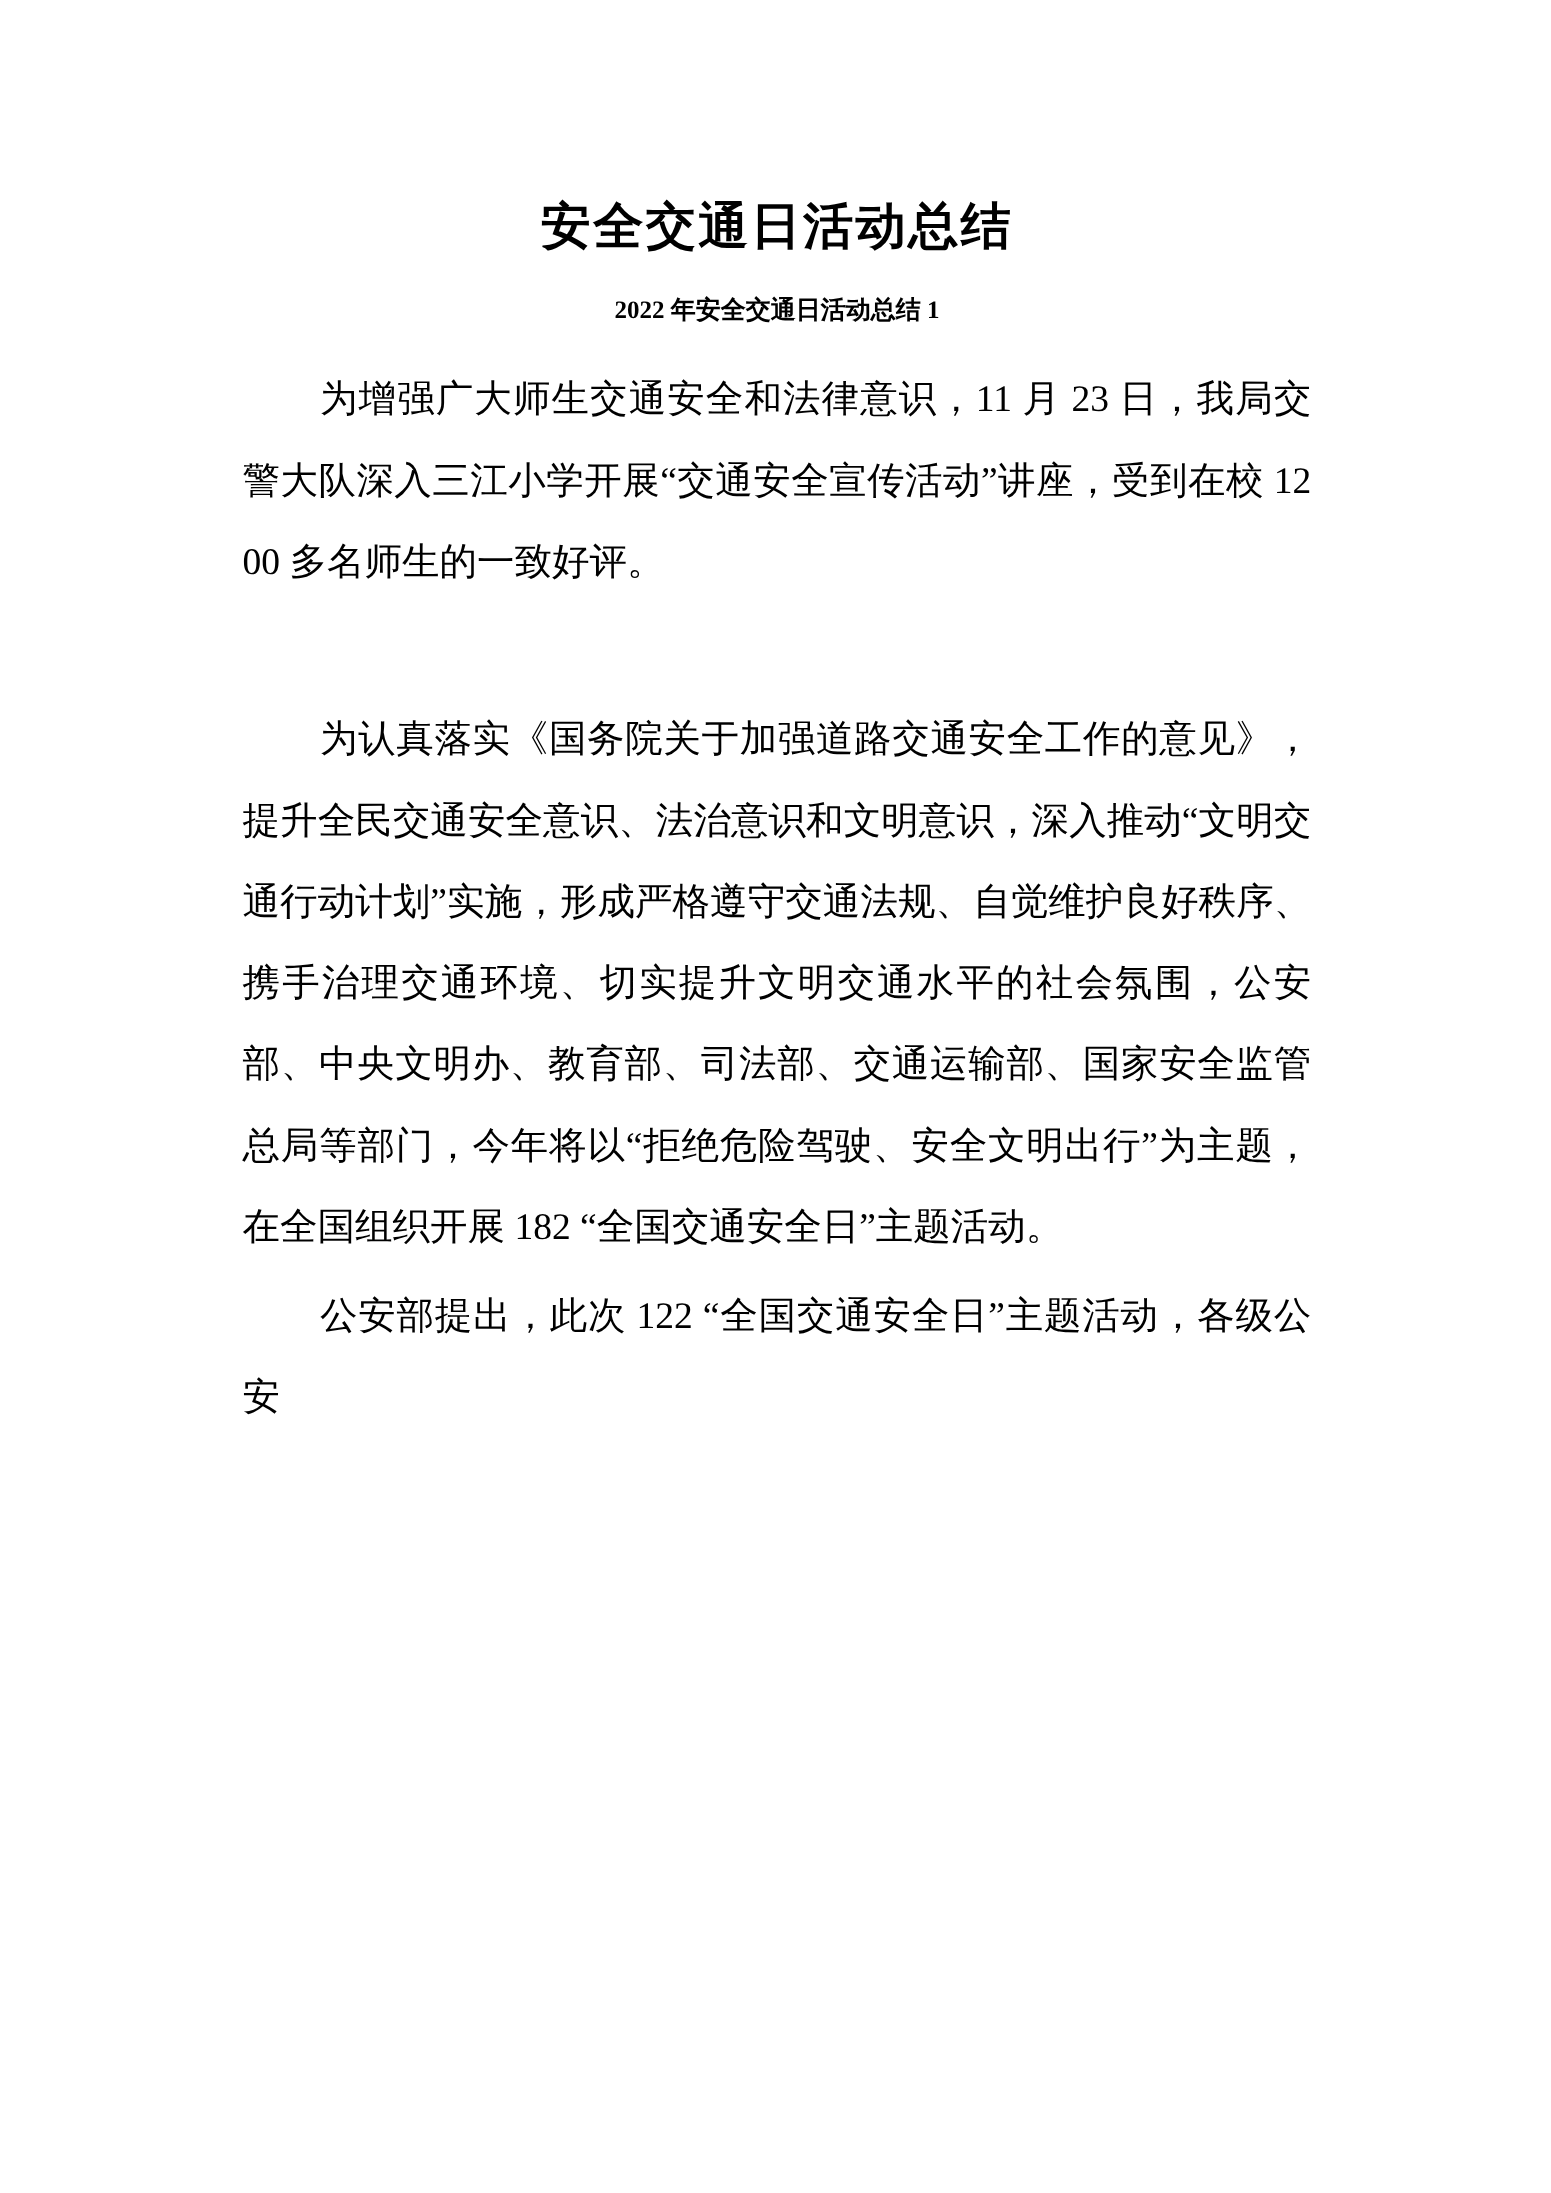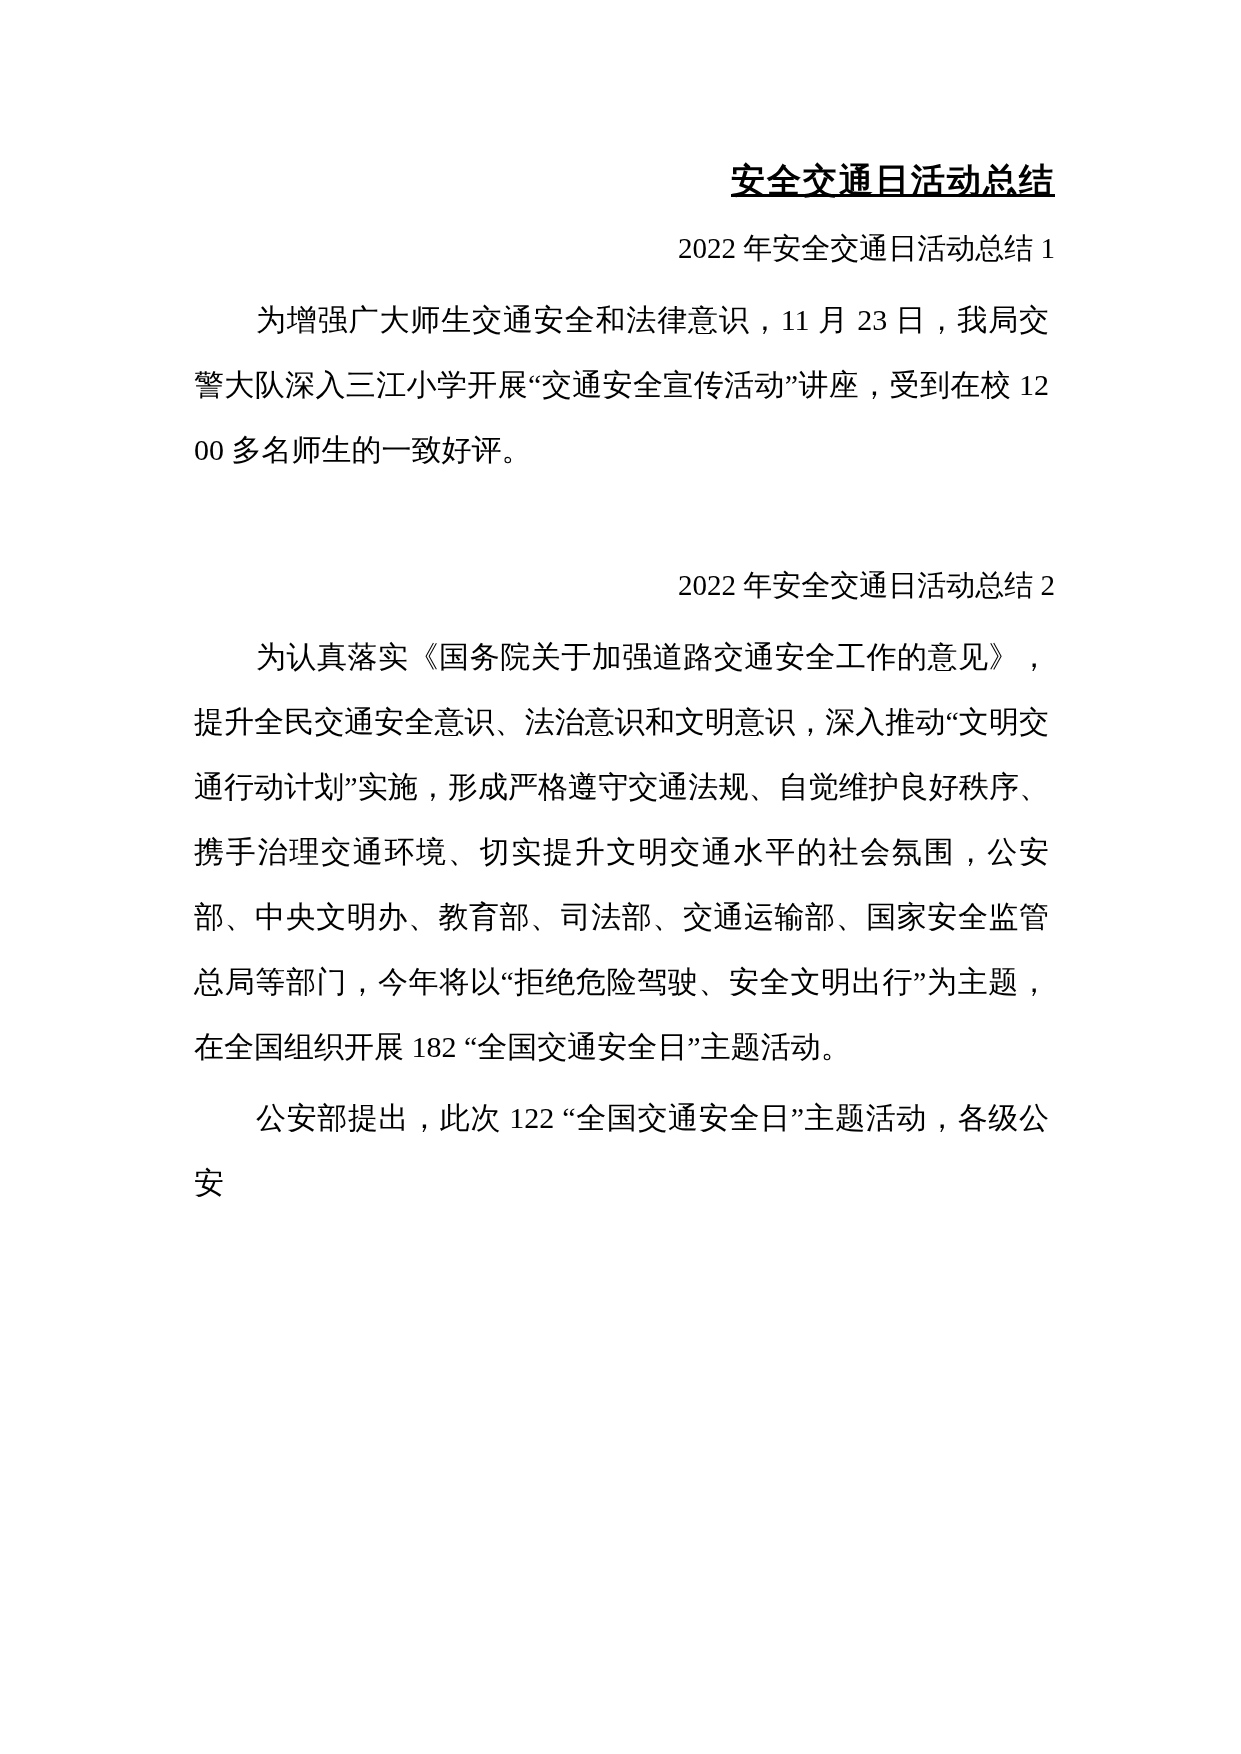--- a/index.html
+++ b/index.html
@@ -13,61 +13,60 @@
     height: 1754px;
     margin: 0 auto;
     background: #ffffff;
     overflow: hidden;
     box-sizing: border-box;
     padding: 146px 186px 0 188px;
     font-family: "Liberation Serif", "DejaVu Serif", serif;
     color: #000000;
   }
   .doc-title {
-    font-size: 34px;
+    font-size: 40px;
     font-weight: 700;
     line-height: 70px;
-    text-align: right;
+    text-align: center;
     letter-spacing: 2px;
     margin: 0;
-    text-decoration: underline;
   }
   .para {
     font-size: 30px;
     line-height: 65px;
     text-align: justify;
     margin: 6px;
     word-break: break-all;
   }
   .para.indent {
     text-indent: 62px;
   }
   .section-heading {
-    font-size: 29px;
+    font-size: 20px;
     line-height: 65px;
-    text-align: right;
+    text-align: center;
     margin: 0;
+    font-weight: bold;
   }
   .section-gap {
     height: 65px;
   }
 </style>
 </head>
 <body>
 
 <div class="page">
 
   <h1 class="doc-title">安全交通日活动总结</h1>
 
   <div>
     <p class="section-heading">2022 年安全交通日活动总结 1</p>
     <p class="para indent">为增强广大师生交通安全和法律意识，11 月 23 日，我局交警大队深入三江小学开展“交通安全宣传活动”讲座，受到在校 1200 多名师生的一致好评。</p>
   </div>
 
   <div class="section-gap"></div>
 
   <div>
-    <p class="section-heading">2022 年安全交通日活动总结 2</p>
     <p class="para indent">为认真落实《国务院关于加强道路交通安全工作的意见》，提升全民交通安全意识、法治意识和文明意识，深入推动“文明交通行动计划”实施，形成严格遵守交通法规、自觉维护良好秩序、携手治理交通环境、切实提升文明交通水平的社会氛围，公安部、中央文明办、教育部、司法部、交通运输部、国家安全监管总局等部门，今年将以“拒绝危险驾驶、安全文明出行”为主题，在全国组织开展 182 “全国交通安全日”主题活动。</p>
     <p class="para indent">公安部提出，此次 122 “全国交通安全日”主题活动，各级公安</p>
   </div>
 
 </div>
 
 </body></html>

